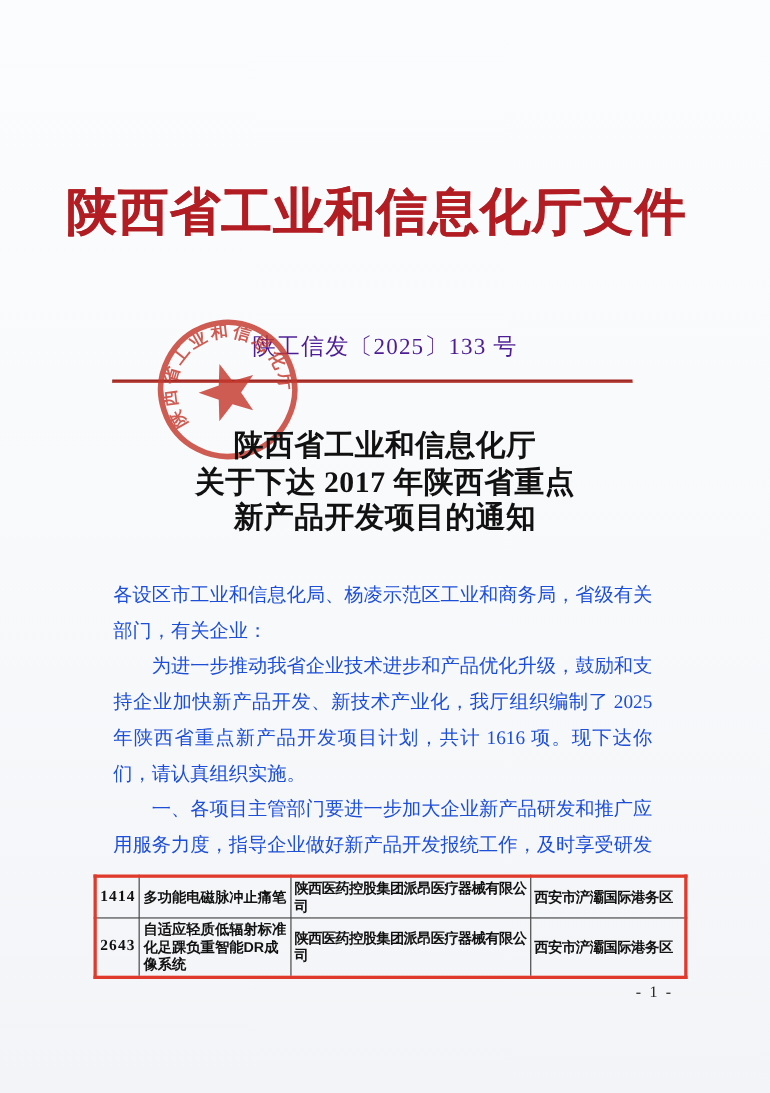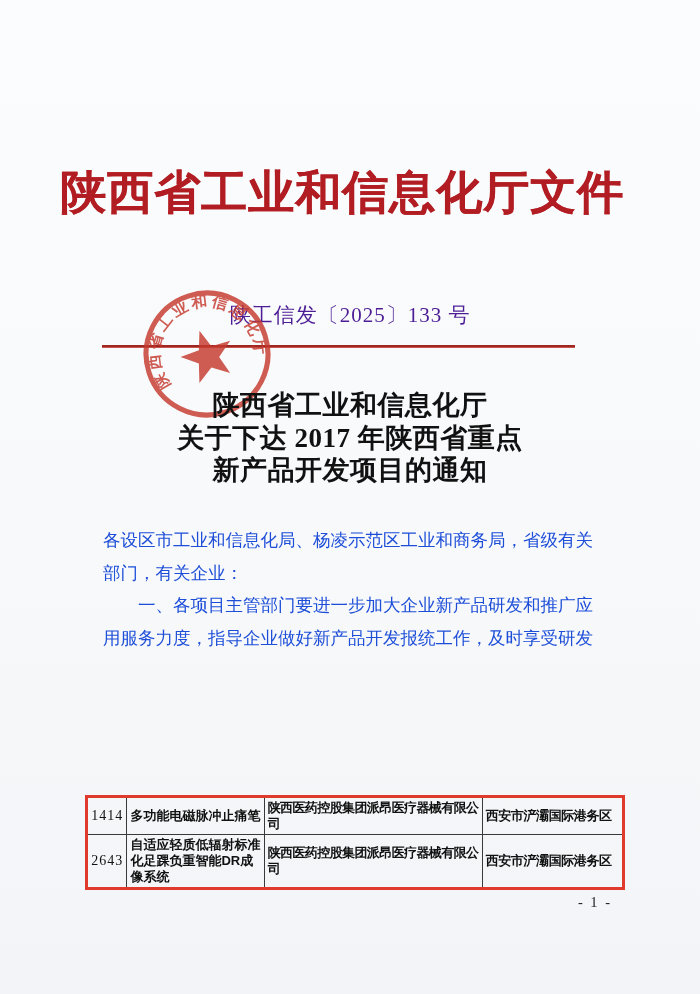--- a/index.html
+++ b/index.html
@@ -67,21 +67,21 @@
     border:1px solid #3a3a3a;
     padding:2px 3px;
     vertical-align:middle;
     overflow:hidden;
   }
   .project-table tr{height:33px;}
   .col-no{width:40px;}
   .col-prod{width:136px;}
   .col-comp{width:216px;}
   .col-dist{width:140px;}
-  .cell-no{text-align:center;font-family:"Liberation Serif",serif;font-size:14px;font-weight:400;letter-spacing:1px;}
+  .cell-no{text-align:center;font-family:"Liberation Serif",serif;font-size:14px;font-weight:700;letter-spacing:1px;}
   .cell-comp{letter-spacing:-0.6px;}
   .cell-dist{letter-spacing:-0.4px;}
 
   .page-no{
     position:absolute;top:894px;left:558px;width:74px;
     text-align:center;font-size:14.5px;letter-spacing:2px;color:#222;
   }
 </style>
 </head>
 <body>
@@ -108,20 +108,21 @@
   </div>
 
   <div class="doc-title">
     <div>陕西省工业和信息化厅</div>
     <div>关于下达 2017 年陕西省重点</div>
     <div>新产品开发项目的通知</div>
   </div>
 
   <div class="body-text">
     <p>各设区市工业和信息化局、杨凌示范区工业和商务局，省级有关部门，有关企业：</p>
+    <p class="indent">为进一步推动我省企业技术进步和产品优化升级，鼓励和支持企业加快新产品开发、新技术产业化，我厅组织编制了 2025 年陕西省重点新产品开发项目计划，共计 1616 项。现下达你们，请认真组织实施。</p>
     <p class="indent">一、各项目主管部门要进一步加大企业新产品研发和推广应用服务力度，指导企业做好新产品开发报统工作，及时享受研发</p>
   </div>
 
   <table class="project-table">
     <colgroup>
       <col class="col-no">
         <col class="col-prod">
         <col class="col-comp">
         <col class="col-dist">
     </colgroup>

